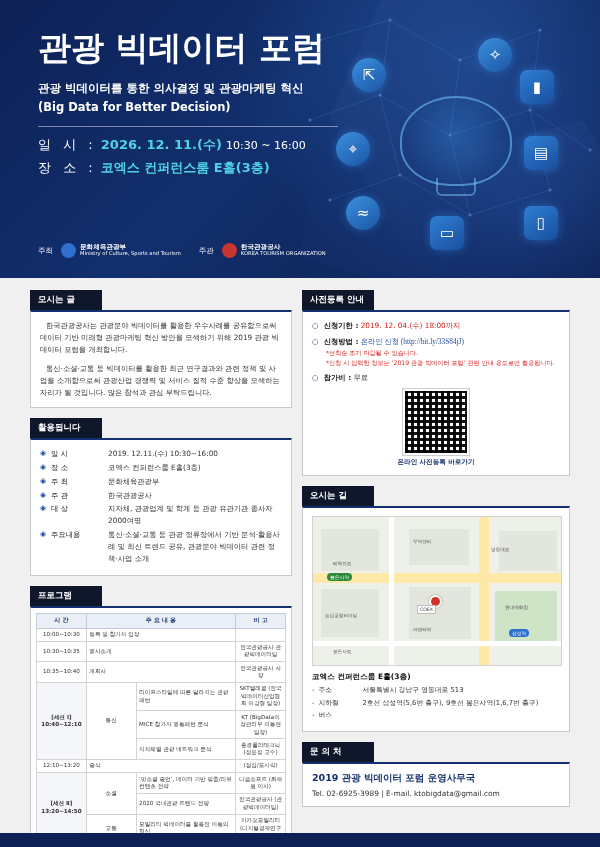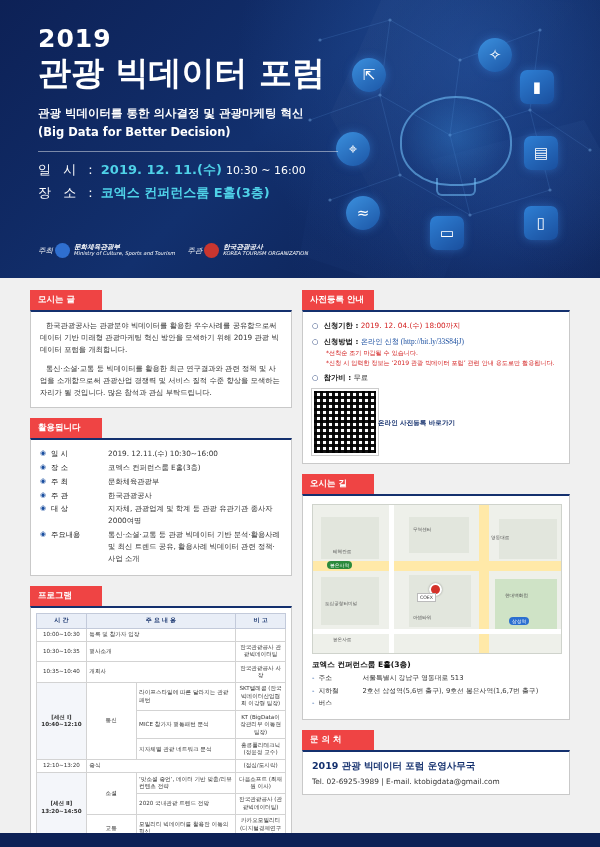--- a/index.html
+++ b/index.html
@@ -37,21 +37,21 @@
   .yr{font-size:25px;font-weight:bold;letter-spacing:1px;line-height:1;}
   .ttl{font-size:33px;font-weight:bold;letter-spacing:0px;margin-top:4px;line-height:1.1;}
   .subttl{font-size:11.5px;margin-top:14px;line-height:1.55;font-weight:bold;}
   .ruleline{width:300px;height:1px;background:rgba(255,255,255,.45);margin:9px 0 8px;}
   .info-line{font-size:13px;margin-top:4px;line-height:1.5;}
   .info-line .lab{letter-spacing:4px;}
   .info-line .val{font-weight:bold;}
   .cyan{color:#4fd2e8;}
   .small-time{font-size:11px;font-weight:normal;}
 
-  .orgrow{position:absolute;left:38px;top:243px;display:flex;align-items:center;gap:2px;color:#fff;font-size:7.5px;font-style:italic;}
+  .orgrow{position:absolute;left:38px;top:243px;display:flex;align-items:center;gap:8px;color:#fff;font-size:7.5px;}
   .orgrow .k{font-size:7.5px;opacity:.95;}
   .logo-chip{display:flex;align-items:center;gap:4px;background:rgba(255,255,255,.0);}
   .logo-mark{width:15px;height:15px;border-radius:50%;background:#2f6fd0;display:block;}
   .logo-mark.red{background:#c9362f;}
   .logo-txt{line-height:1.15;font-size:5.2px;}
   .logo-txt b{font-size:6.6px;display:block;}
 
   
   .bulb{position:absolute;left:392px;top:96px;width:124px;height:104px;}
   .bulb .glass{
@@ -65,21 +65,21 @@
   .ico{position:absolute;width:34px;height:34px;border-radius:8px;background:linear-gradient(145deg,#2e7fd4,#1a4f9e);
        box-shadow:0 0 10px rgba(60,140,230,.45);color:#fff;font-size:15px;display:flex;align-items:center;justify-content:center;}
   .ico.round{border-radius:50%;background:linear-gradient(145deg,#3b90de,#1c56a6);}
   .ico.sq{border-radius:7px;}
 
   
   .body{position:relative;width:600px;height:569px;background:#f0f0f0;}
   .col-l{position:absolute;left:30px;top:12px;width:262px;}
   .col-r{position:absolute;left:302px;top:12px;width:268px;}
   .sec-head{
-    background:#ef4444;color:#fff;font-size:8.5px;font-weight:bold;
+    background:#0f172a;color:#fff;font-size:8.5px;font-weight:bold;
     padding:4px 8px;display:inline-block;min-width:56px;
   }
   .sec-wrap{margin-bottom:10px;}
   .sec-body{border:1px solid #c9c9c9;border-top:2px solid #14306e;background:#fff;padding:8px 9px;}
 
   p.kr{font-size:7.3px;line-height:1.65;margin:0 0 7px;color:#333;text-indent:6px;}
   p.kr:last-child{margin-bottom:0;}
 
   ul.info{list-style:none;margin:0;padding:0;}
   ul.info li{font-size:7.3px;line-height:1.62;color:#333;display:flex;gap:5px;margin-bottom:2px;}
@@ -97,21 +97,21 @@
   td.note{text-align:center;width:60px;color:#444;}
 
   
   ul.reg{list-style:none;margin:0;padding:0;}
   ul.reg li{font-size:7.3px;line-height:1.6;margin-bottom:4px;color:#333;}
   ul.reg li .o{color:#14306e;font-weight:bold;margin-right:3px;}
   ul.reg li b{color:#111;}
   .red{color:#d32020;}
   .blue{color:#1b4fa0;font-family:Liberation Serif, serif;}
   .note-s{font-size:6.1px;color:#d32020;line-height:1.5;margin:1px 0 0 14px;}
-  .qr-wrap{display:flex;align-items:center;margin-top:6px;}
+  .qr-wrap{display:flex;flex-direction:column;align-items:center;margin-top:6px;}
   .qr{width:62px;height:62px;background:
       repeating-linear-gradient(90deg,#111 0 3px,#fff 3px 6px),
       repeating-linear-gradient(0deg,#111 0 3px,#fff 3px 6px);
       background-blend-mode:multiply;border:2px solid #fff;outline:1px solid #ccc;}
   .qr-cap{font-size:6.6px;color:#14306e;font-weight:bold;margin-top:3px;}
 
   .map{position:relative;width:100%;height:148px;background:#eef0ea;border:1px solid #cfd3cc;overflow:hidden;}
   .road{position:absolute;background:#ffffff;}
   .road.major{background:#ffe9a8;}
   .blk{position:absolute;background:#e2e6dd;}
@@ -178,28 +178,27 @@
     <div class="ico round" style="left:346px;top:196px;">≈</div>
     <div class="ico sq" style="left:430px;top:216px;">▭</div>
     <div class="ico sq" style="left:524px;top:206px;">▯</div>
 
     <div class="bulb">
       <div class="glass"></div>
       <div class="base"></div>
     </div>
 
     <div class="hero-text">
-      <div class="yr">2019</div>
       <div class="ttl">관광 빅데이터 포럼</div>
       <div class="subttl">관광 빅데이터를 통한 의사결정 및 관광마케팅 혁신</div>
       <div class="subttl" style="margin-top:1px;">(Big Data for Better Decision)</div>
       <div class="ruleline"></div>
       <div class="info-line">
         <span class="lab">일 시 :</span>
-        <span class="val cyan">2019. 12. 11.(수)</span>
+        <span class="val cyan">2026. 12. 11.(수)</span>
         <span class="small-time">10:30 ~ 16:00</span>
       </div>
       <div class="info-line">
         <span class="lab">장 소 :</span>
         <span class="val cyan">코엑스 컨퍼런스룸 E홀(3층)</span>
       </div>
     </div>
 
     <div class="orgrow">
       <span class="k">주최</span>
@@ -258,21 +257,21 @@
                 <span class="txt">한국관광공사</span>
               </li>
             <li>
                 <span class="bullet">◉</span>
                 <span class="lbl">대      상</span>
                 <span class="txt">지자체, 관광업계 및 학계 등 관광 유관기관 종사자 2000여명</span>
               </li>
             <li>
                 <span class="bullet">◉</span>
                 <span class="lbl">주요내용</span>
-                <span class="txt">통신·소셜·교통 등 관광 빅데이터 기반 분석·활용사례 및 최신 트렌드 공유, 활용사례 빅데이터 관련 정책·사업 소개</span>
+                <span class="txt">통신·소셜·교통 등 관광 정류장에서 기반 분석·활용사례 및 최신 트렌드 공유, 관광분야 빅데이터 관련 정책·사업 소개</span>
               </li>
           </ul>
         </div>
       </div>
 
       <div class="sec-wrap">
         <div class="sec-head">프로그램</div>
         <div class="sec-body" style="padding:5px;">
           <table class="prog">
             <thead>

